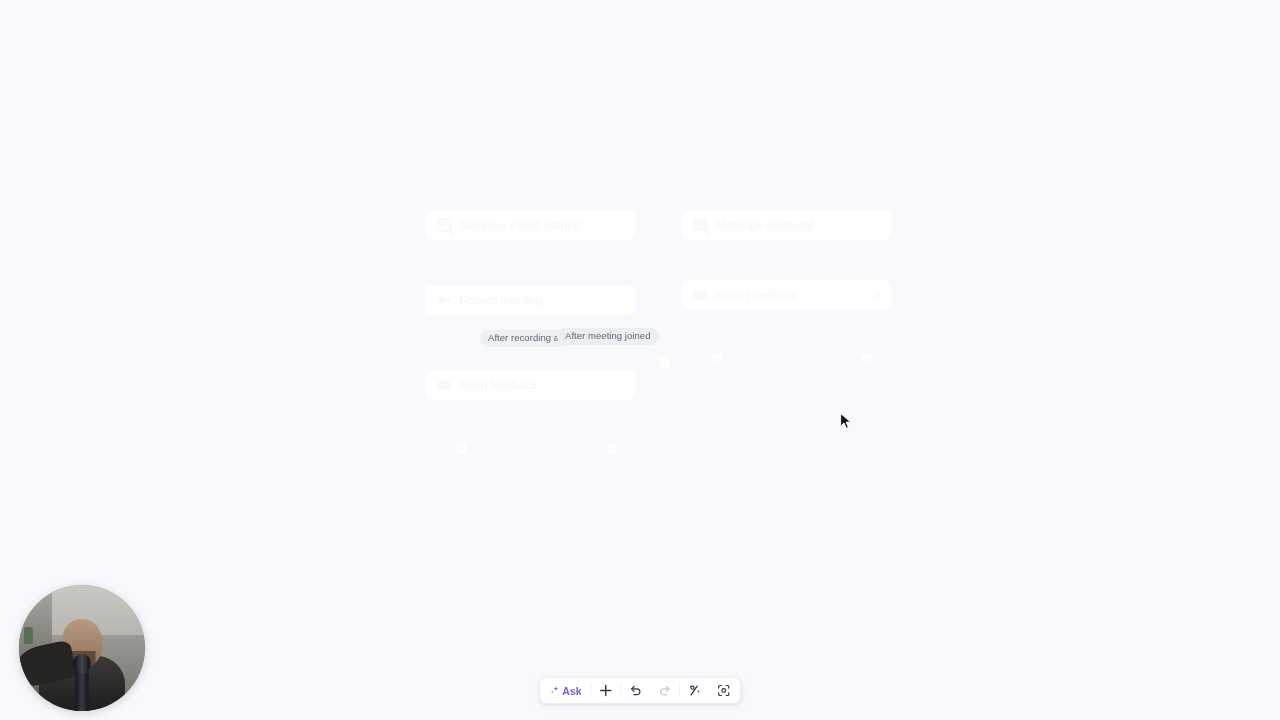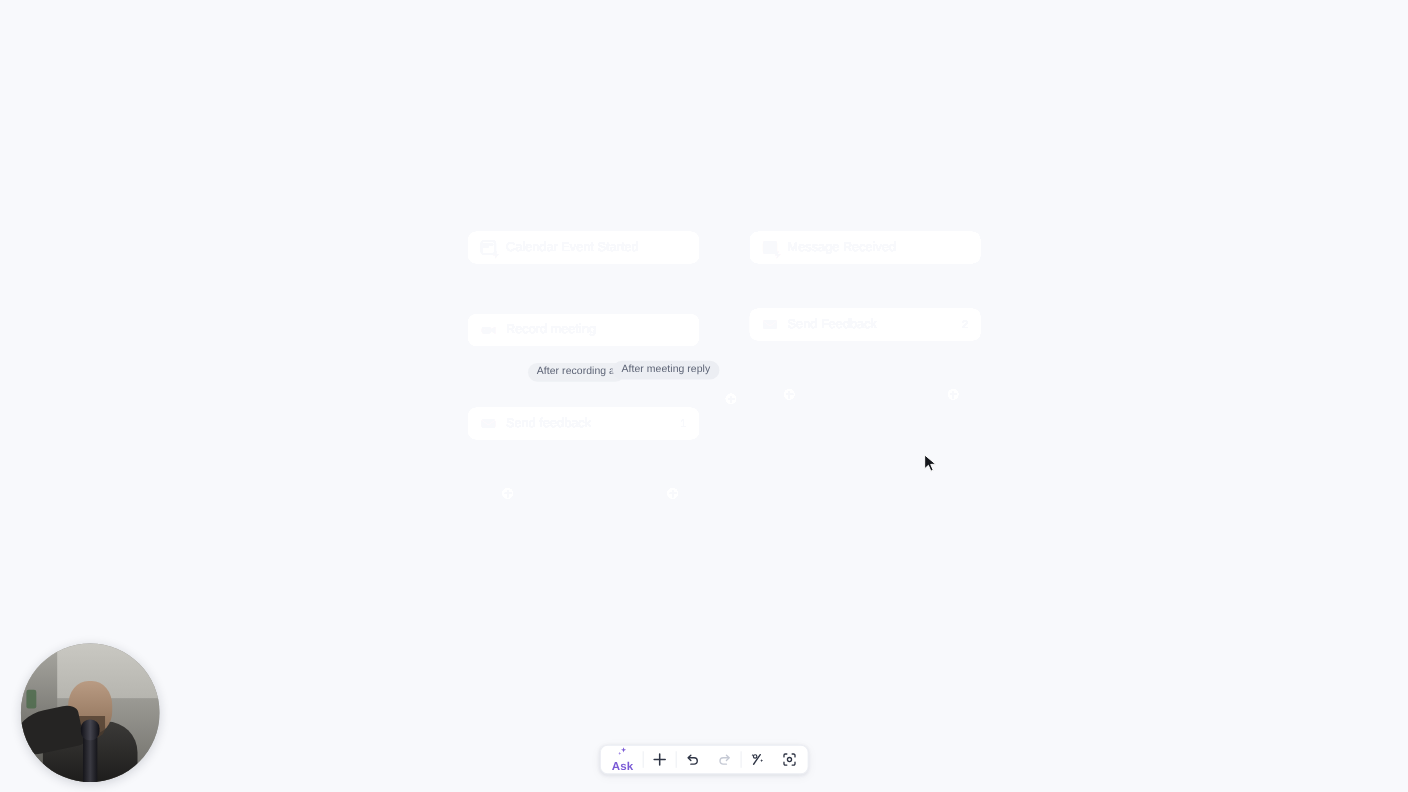--- a/index.html
+++ b/index.html
@@ -175,21 +175,20 @@
   .tb-btn {
     display: flex;
     align-items: center;
     justify-content: center;
     gap: 3px;
     padding: 0 8px;
     background: transparent;
     border: none;
     cursor: pointer;
     font-family: inherit;
-    flex-direction: column;
   }
   .tb-ask-label {
     font-size: 10.5px;
     font-weight: bold;
     color: #7b5bd6;
     letter-spacing: 0.1px;
   }
   .tb-sep {
     width: 1px;
     background: #eef0f4;
@@ -371,21 +370,21 @@
           <rect x="0.8" y="3.2" width="12.4" height="8.0" rx="1.9" fill="#f0c420"></rect>
           <path d="M1.6 4.5 L7 8.4 L12.4 4.5" fill="none" stroke="#ffffff" stroke-width="1.25" stroke-linecap="round" stroke-linejoin="round" opacity="0.9"></path>
         </svg>
       </span>
       <span class="node-label">Send feedback</span>
       <span class="node-count">1</span>
     </div>
 
     <div class="chip truncated" style="left:480px; top:330px;">After recording availa...</div>
 
-    <div class="chip overlap" style="left:557px; top:328px;">After meeting reply</div>
+    <div class="chip overlap" style="left:557px; top:328px;">After meeting joined</div>
 
     <div class="chip" style="left:713px; top:324px;">After email sent</div>
 
     <div class="chip" style="left:786px; top:324px;">After reply received</div>
 
     <div class="chip" style="left:457px; top:414px;">After email sent</div>
 
     <div class="chip" style="left:530px; top:414px;">After reply received</div>
 
     <div class="plus-btn" style="left:658px; top:356px;"></div>

